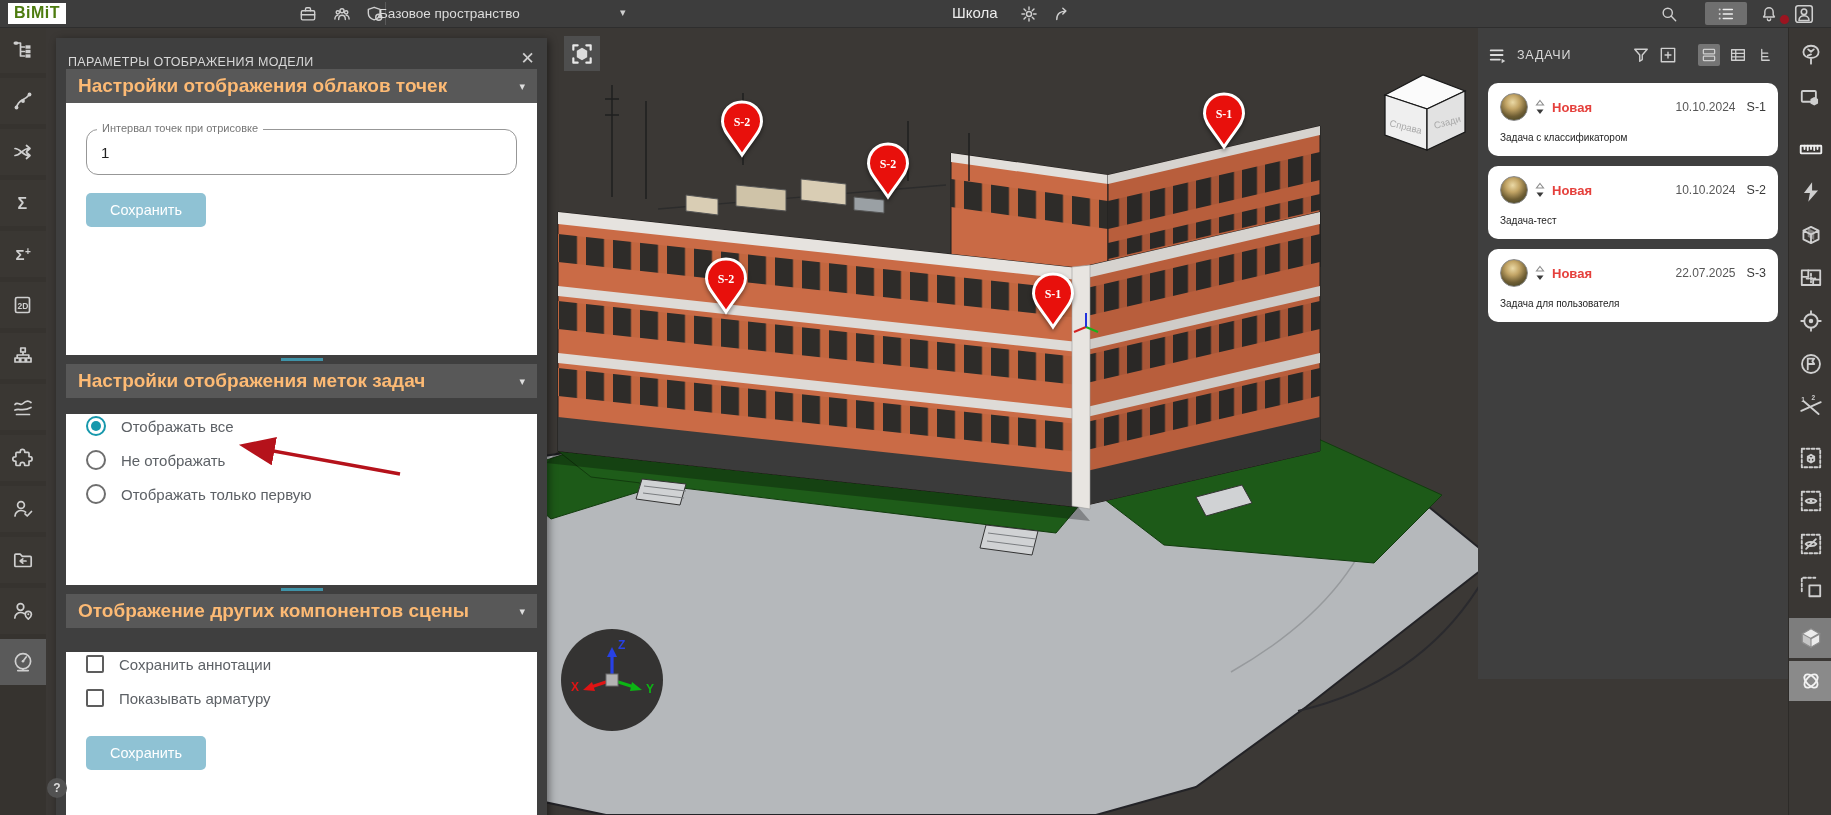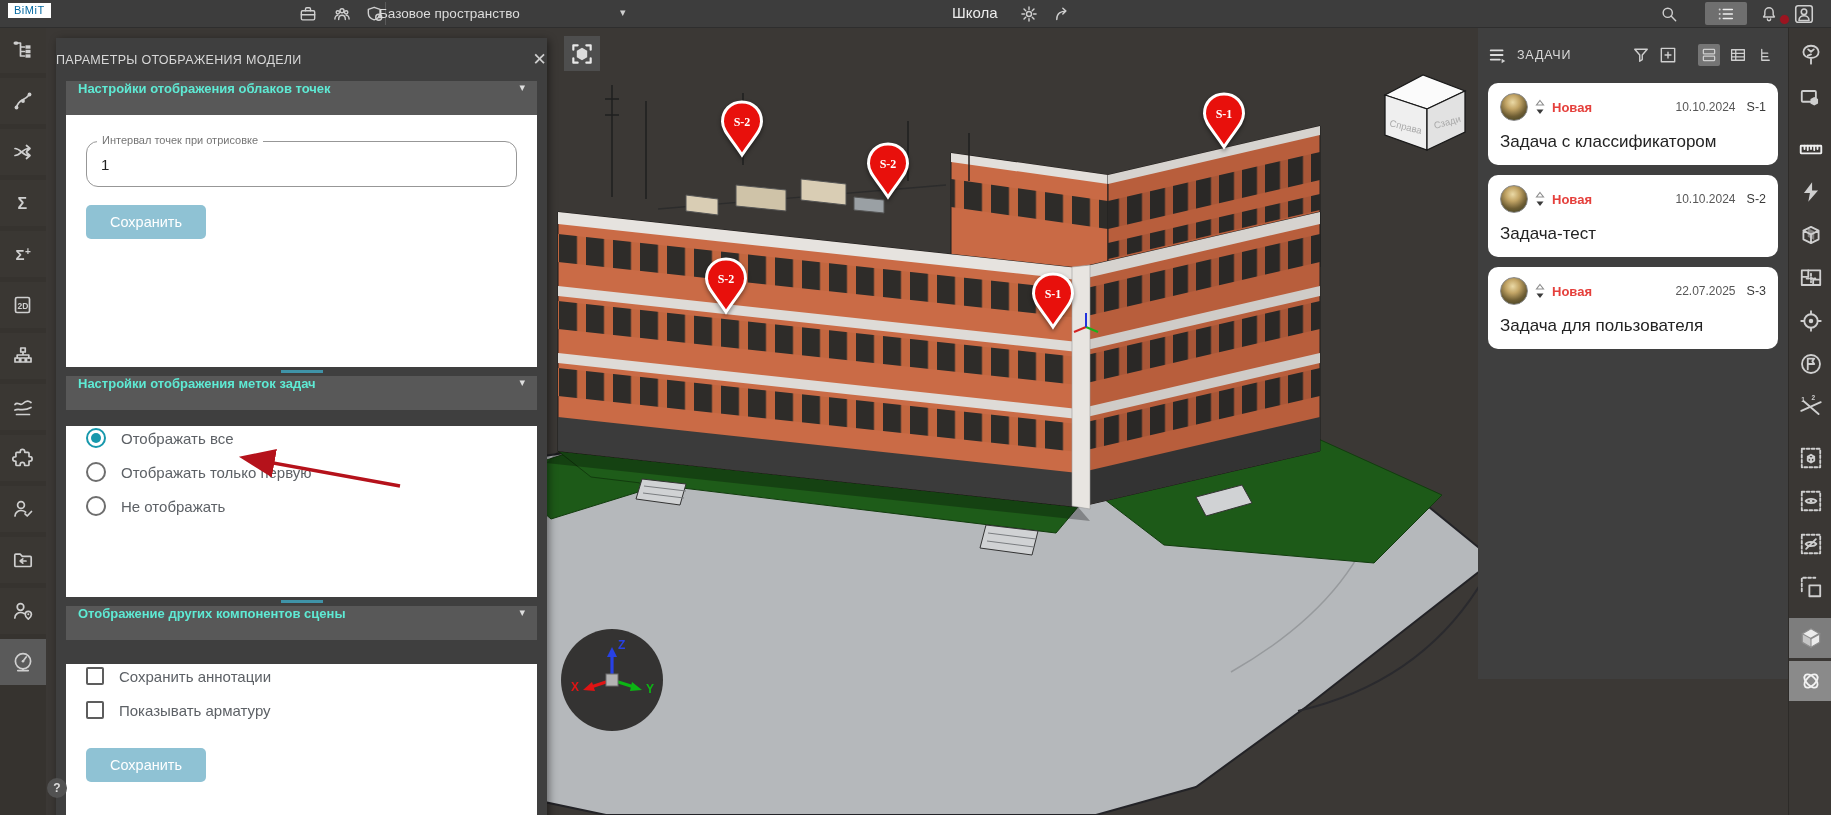--- a/index.html
+++ b/index.html
@@ -1,21 +1,21 @@
 <!DOCTYPE html>
 <html><head>
 <meta charset="utf-8">
 <style>
   html,body{margin:0;padding:0}
   body{width:1831px;height:815px;position:relative;overflow:hidden;background:#3b3835;
        font-family:"Liberation Sans",sans-serif;-webkit-font-smoothing:antialiased}
   
   .topbar{position:absolute;left:0;top:0;width:1831px;height:27px;background:#3d3d3d;z-index:60;border-bottom:1px solid #2e2e2e}
   .topbar *{position:absolute}
-  .logo{left:8px;top:3px;background:#fff;color:#0369a1;font-weight:normal;font-size:11px;padding:1px 6px 2px;letter-spacing:.5px}
+  .logo{left:8px;top:3px;background:#fff;color:#4d7c0f;font-weight:bold;font-size:16px;padding:1px 6px 2px;letter-spacing:.5px}
   .tb-ico{top:3px;width:22px;height:22px;display:flex;align-items:center;justify-content:center}
   .tb-div{left:385px;top:2px;width:1px;height:23px;background:#5a5a5a}
   .ws-label{left:379px;top:6px;color:#dcdcdc;font-size:13.5px}
   .ws-caret{left:620px;top:6px;color:#cfcfcf;font-size:11px}
   .proj-title{left:952px;top:4px;color:#ececec;font-size:15px}
   .list-btn{left:1705px;top:2px;width:42px;height:23px;background:#6f6f6f;border-radius:2px;display:flex;align-items:center;justify-content:center}
   .bell-dot{left:1779px;top:14px;width:9px;height:9px;border-radius:50%;background:#9c1420;border:1px solid #3d3d3d}
   
   svg.ico{display:block}
   .ico path,.ico rect,.ico circle,.ico line,.ico polyline,.ico ellipse{stroke:#cfcfcf;fill:none;stroke-width:1.7;stroke-linecap:round;stroke-linejoin:round}
@@ -32,24 +32,24 @@
   .focus-btn{position:absolute;left:518px;top:9px;width:36px;height:35px;background:#4e4e4e;z-index:6;display:flex;align-items:center;justify-content:center}
   .help-btn{position:absolute;left:1px;top:751px;width:20px;height:20px;border-radius:50%;background:#525252;color:#ddd;
             display:flex;align-items:center;justify-content:center;font-size:12px;font-weight:bold;z-index:30}
   
   .pin{position:absolute;width:44px;height:58px;z-index:8;filter:drop-shadow(0 2px 2px rgba(0,0,0,.45))}
   .pin .lbl{position:absolute;left:0;top:15px;width:44px;text-align:center;color:#fff;font-weight:bold;
             font-family:"Liberation Serif",serif;font-size:12px}
   
   .panel{position:absolute;left:10px;top:11px;width:491px;background:#3f3f3f;z-index:20;
          border-bottom:4px solid #2f8da0;box-shadow:2px 2px 8px rgba(0,0,0,.45)}
-  .panel-head{height:43px;display:flex;align-items:center;padding:0 0;color:#d8d8d8;font-size:12.5px;letter-spacing:.3px}
+  .panel-head{height:31px;display:flex;align-items:flex-end;padding:0 12px;color:#d8d8d8;font-size:12.5px;letter-spacing:.3px}
   .panel-head .x{margin-left:auto;color:#cfcfcf;font-size:17px;cursor:pointer}
-  .sect-head{margin:0 10px;height:34px;background:#585858;color:#5eead4;display:flex;
-             padding:0 12px;font-size:13px;font-weight:bold}
+  .sect-head{margin:0 10px;height:34px;background:#585858;color:#fdba74;display:flex;align-items:center;
+             padding:0 12px;font-size:19px;font-weight:bold}
   .sect-head::after{content:"▾";margin-left:auto;font-size:11px;color:#dedede;font-weight:normal}
   .white{background:#fff;margin:0 10px;position:relative}
   .w1{height:252px}.w2{height:171px}.w3{height:180px}
   .divider{height:9px;display:flex;align-items:center;justify-content:center}
   .divider::after{content:"";width:42px;height:3px;background:#3f93a8}
   .field{position:relative;margin:0 20px;top:26px;height:44px;border:1px solid #979797;border-radius:12px}
   .field .flabel{position:absolute;top:-8px;left:10px;background:#fff;padding:0 5px;font-size:11px;color:#757575}
   .field input{position:absolute;left:0;top:0;width:100%;height:100%;border:none;outline:none;background:transparent;
                padding:0 14px;font-size:15px;color:#222;font-family:"Liberation Sans",sans-serif;box-sizing:border-box}
   .save-btn{display:inline-block;margin:44px 0 0 20px;background:#8fc2d4;color:#fff;border:none;border-radius:5px;
@@ -72,21 +72,21 @@
   .toggle{padding:2px;border-radius:2px;display:flex}
   .toggle.active{background:#757575}
   .card{background:#fff;border-radius:10px;margin:0 10px 10px;padding:10px 12px 13px}
   .card-top{display:flex;align-items:center}
   .avatar{width:26px;height:26px;border-radius:50%;border:1px solid #8a8a8a;flex:0 0 auto;
           background:radial-gradient(circle at 45% 32%,#ead9a6 0%,#c3a566 30%,#6f5e34 62%,#32391f 100%)}
   .prio{margin-left:7px;display:flex}
   .status{color:#e5403c;font-weight:bold;font-size:13px;margin-left:7px}
   .date{margin-left:auto;font-size:12px;color:#575757}
   .code{font-size:12.5px;color:#3a3a3a;margin-left:11px}
-  .card-title{font-size:17px;color:#232323;margin-top:11px}
+  .card-title{font-size:10px;color:#232323;margin-top:11px}
   
   .rtbar{position:absolute;left:1788px;top:27px;width:43px;height:788px;background:#3a3734;z-index:40;border-left:1px solid #2d2b28}
   .rt-cell{width:43px;height:40px;margin-bottom:3px;display:flex;align-items:center;justify-content:center}
   .rt-cell.active1{background:#7d7d7d}
   .rt-cell.active2{background:#8a8a8a}
   .rt-gap{height:8px}
 </style>
 </head>
 <body>
 
@@ -406,25 +406,25 @@
     <div class="sect-head">
       <span>Настройки отображения меток задач</span>
     </div>
     <div class="white w2">
       <div class="opt">
         <span class="radio sel"></span>
         <label>Отображать все</label>
       </div>
       <div class="opt">
         <span class="radio"></span>
-        <label>Отображать только первую</label>
+        <label>Не отображать</label>
       </div>
       <div class="opt">
         <span class="radio"></span>
-        <label>Не отображать</label>
+        <label>Отображать только первую</label>
       </div>
       <svg class="annot" viewBox="0 0 176 46">
         <defs>
             <marker id="arrh" markerWidth="10" markerHeight="8" refX="8" refY="4" orient="auto">
               <path d="M0,0 L10,4 L0,8 Z" fill="#b5121b"></path>
             </marker>
           </defs>
         <path d="M166,40 L12,12" stroke="#b5121b" stroke-width="3.6" fill="none" marker-end="url(#arrh)"></path>
       </svg>
     </div>

